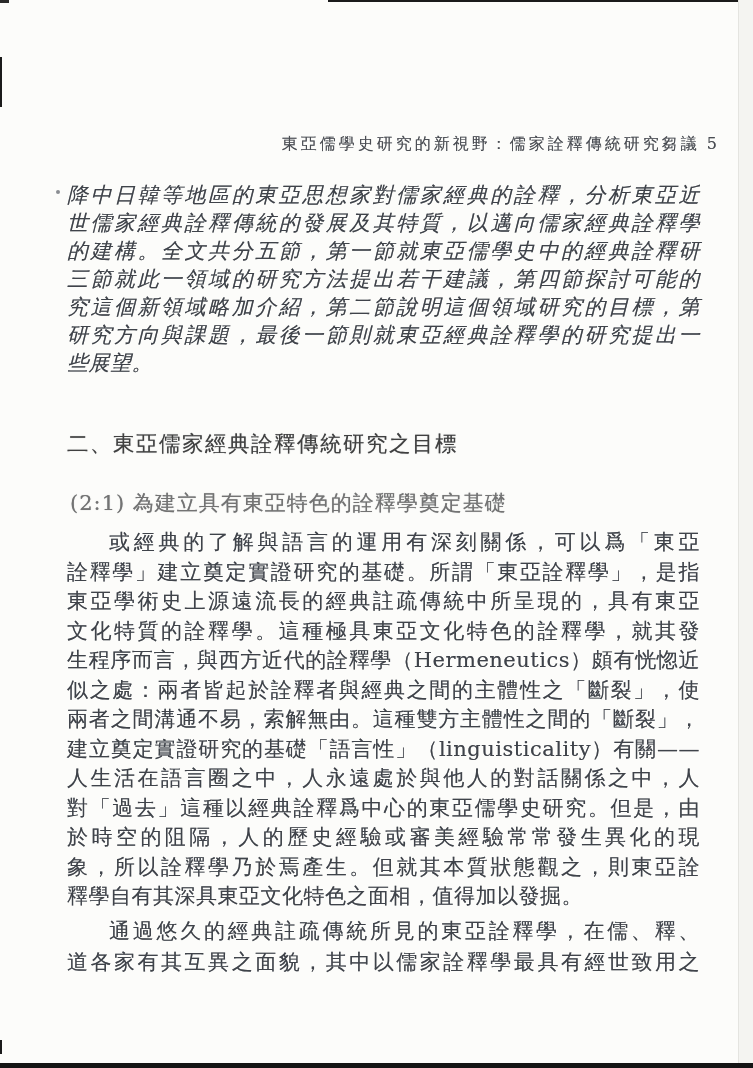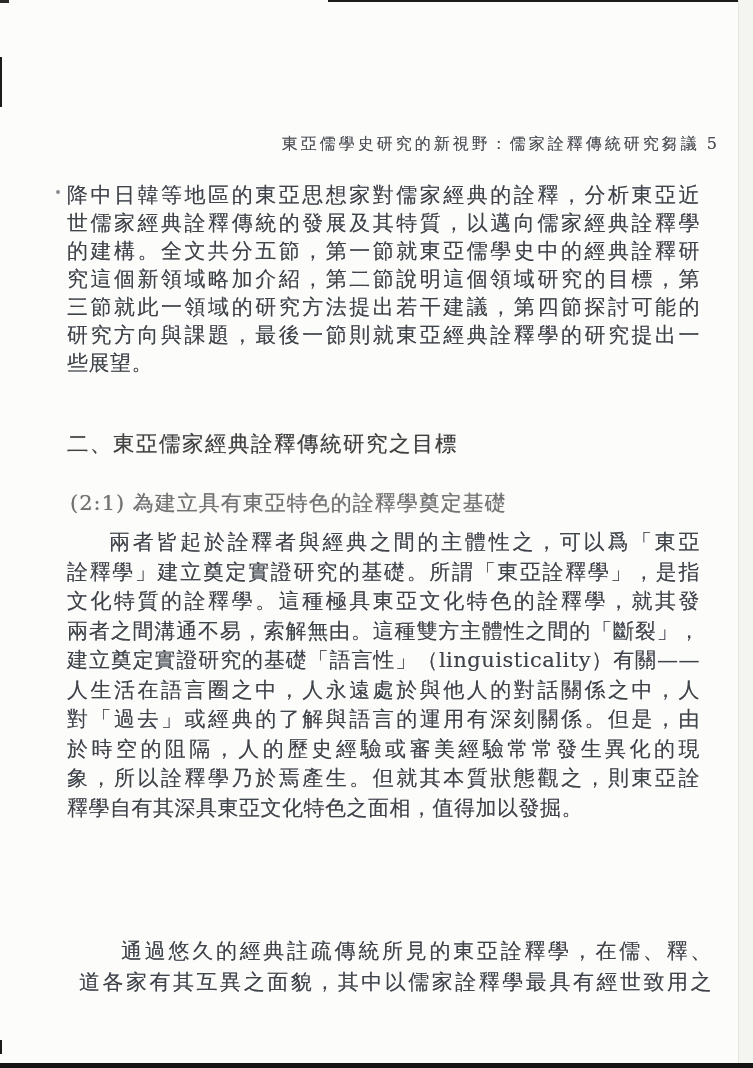--- a/index.html
+++ b/index.html
@@ -45,24 +45,24 @@
   
   .para {
     position: absolute;
     left: 67px;
     width: 633px;
     color: #3f434a;
     font-size: 21px;
     text-shadow: 0 0 0.6px rgba(62,66,74,0.5);
   }
   .p1 { top: 181px; }
-  .p1 .ln { height: 28px; line-height: 28px; }
+  .p1 .ln { height: 28px; line-height: 28px; font-style: italic; }
   .p2 { top: 528px; }
   .p2 .ln { height: 29.5px; line-height: 29.5px; }
-  .p3 { top: 936px; margin-left: 12px; }
+  .p3 { top: 916px; }
   .p3 .ln { height: 31px; line-height: 31px; }
 
   .ln {
     display: block;
     text-align: justify;
     text-align-last: justify;
     letter-spacing: 0.5px;
     white-space: nowrap;
   }
   .ln.short { text-align: right; text-align-last: left; }
@@ -106,38 +106,41 @@
   <div class="speck"></div>
 
   <div class="runhead">
     <span>東亞儒學史研究的新視野：儒家詮釋傳統研究芻議</span><span class="pgnum">5</span>
   </div>
 
   <div class="para p1">
     <span class="ln">降中日韓等地區的東亞思想家對儒家經典的詮釋，分析東亞近</span>
     <span class="ln">世儒家經典詮釋傳統的發展及其特質，以邁向儒家經典詮釋學</span>
     <span class="ln">的建構。全文共分五節，第一節就東亞儒學史中的經典詮釋研</span>
+    <span class="ln">三節就此一領域的研究方法提出若干建議，第四節探討可能的</span>
     <span class="ln">究這個新領域略加介紹，第二節說明這個領域研究的目標，第</span>
-    <span class="ln">三節就此一領域的研究方法提出若干建議，第四節探討可能的</span>
     <span class="ln">研究方向與課題，最後一節則就東亞經典詮釋學的研究提出一</span>
     <span class="ln short">些展望。</span>
   </div>
 
   <div class="sec-head">二、東亞儒家經典詮釋傳統研究之目標</div>
 
   <div class="sub-head">(2:1) 為建立具有東亞特色的詮釋學奠定基礎</div>
 
   <div class="para p2">
-    <span class="ln ind">兩者皆起於詮釋者與經典之間的主體性之，可以爲「東亞</span>
+    <span class="ln ind">或經典的了解與語言的運用有深刻關係，可以爲「東亞</span>
     <span class="ln">詮釋學」建立奠定實證研究的基礎。所謂「東亞詮釋學」，是指</span>
+    <span class="ln">東亞學術史上源遠流長的經典註疏傳統中所呈現的，具有東亞</span>
     <span class="ln">文化特質的詮釋學。這種極具東亞文化特色的詮釋學，就其發</span>
+    <span class="ln">生程序而言，與西方近代的詮釋學（Hermeneutics）頗有恍惚近</span>
+    <span class="ln">似之處：兩者皆起於詮釋者與經典之間的主體性之「斷裂」，使</span>
     <span class="ln">兩者之間溝通不易，索解無由。這種雙方主體性之間的「斷裂」，</span>
     <span class="ln">建立奠定實證研究的基礎「語言性」（linguisticality）有關——</span>
     <span class="ln">人生活在語言圈之中，人永遠處於與他人的對話關係之中，人</span>
-    <span class="ln">對「過去」或經典的了解與語言的運用有深刻關係。但是，由</span>
+    <span class="ln">對「過去」這種以經典詮釋爲中心的東亞儒學史研究。但是，由</span>
     <span class="ln">於時空的阻隔，人的歷史經驗或審美經驗常常發生異化的現</span>
     <span class="ln">象，所以詮釋學乃於焉產生。但就其本質狀態觀之，則東亞詮</span>
     <span class="ln short">釋學自有其深具東亞文化特色之面相，值得加以發掘。</span>
   </div>
 
   <div class="para p3">
     <span class="ln ind">通過悠久的經典註疏傳統所見的東亞詮釋學，在儒、釋、</span>
     <span class="ln">道各家有其互異之面貌，其中以儒家詮釋學最具有經世致用之</span>
   </div>
 

